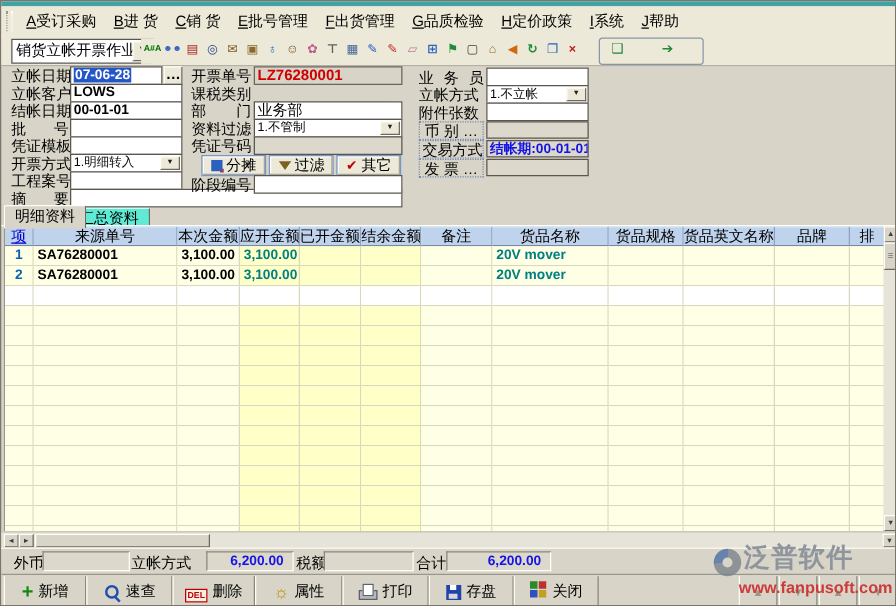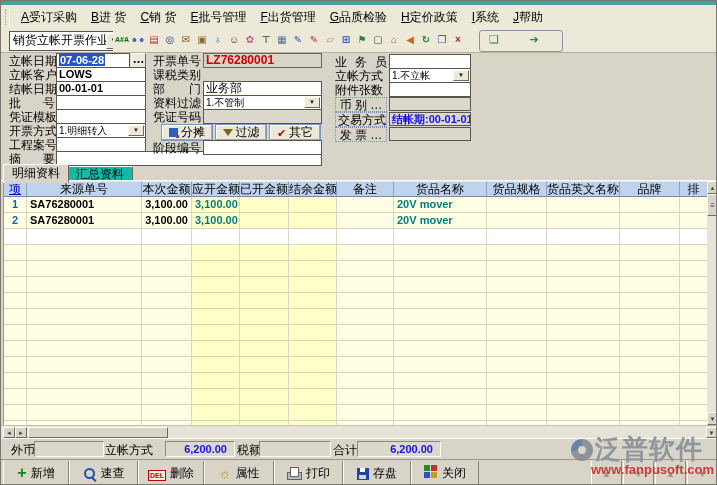--- a/index.html
+++ b/index.html
@@ -98,21 +98,21 @@
   .i-print::after{content:"";position:absolute;left:3px;top:0;width:7px;height:8px;background:#fff;border:1px solid #606068;}
   .i-save{width:12px;height:12px;background:#2244aa;}
   .i-save::before{content:"";position:absolute;left:3px;top:0;width:5px;height:4px;background:#fff;}
   .i-save::after{content:"";position:absolute;left:2px;bottom:1px;width:7px;height:4px;background:#d8d8d8;}
   .i-close{width:6px;height:6px;background:#2a8a2a;box-shadow:7px 0 0 #c03030,0 7px 0 #3050c0,7px 7px 0 #c0a020;margin:-6px 8px 6px 0;}
   
   #watermark{left:566px;top:431px;width:150px;height:46px;pointer-events:none;z-index:40;}
   #wm-logo{position:absolute;left:4px;top:7px;width:22px;height:22px;border-radius:50%;
            background:conic-gradient(#7c838d 0 265deg,#4a6fa5 265deg 360deg);opacity:.8;}
   #wm-logo::after{content:"";position:absolute;left:7px;top:7px;width:8px;height:8px;border-radius:50%;background:#d8d4c8;}
-  #wm-brand{position:absolute;left:28px;top:0;font-size:26px;font-weight:bold;color:#8f959d;letter-spacing:1px;white-space:nowrap;}
+  #wm-brand{position:absolute;left:28px;top:0;font-size:21px;font-weight:bold;color:#8f959d;letter-spacing:1px;white-space:nowrap;}
   #wm-url{position:absolute;left:24px;top:30px;font-size:13px;font-weight:bold;color:#cc3a3a;white-space:nowrap;}
 </style>
 </head>
 <body>
 
 <div id="app">
 
   <div class="abs" id="topstrip"></div>
 
   <div class="abs" id="menubar">
@@ -243,21 +243,21 @@
   <div class="lbtn" style="left:334px;top:96px;width:52px">币 别 …</div>
   <div class="fld gfld" style="left:388px;top:96px;width:82px;height:14px"></div>
 
   <div class="lbtn" style="left:334px;top:111px;width:52px">交易方式</div>
   <div class="fld gfld blue" style="left:388px;top:111px;width:82px;height:14px">结帐期:00-01-01;</div>
 
   <div class="lbtn" style="left:334px;top:126px;width:52px">发 票 …</div>
   <div class="fld gfld" style="left:388px;top:126px;width:82px;height:14px"></div>
 
   <div class="tab" style="left:2px;top:163px;height:17px;line-height:16px;z-index:2">明细资料</div>
-  <div class="tab" style="left:66px;top:165px;height:15px;line-height:14px;background:#14b8a6">汇总资料</div>
+  <div class="tab" style="left:53px;top:165px;height:15px;line-height:14px;background:#5eead4">汇总资料</div>
   <div class="abs" id="tabline"></div>
 
   <div class="abs" id="grid">
       <div class="trow thead">
         <div class="hcell hlink" style="width: 23px;">项</div>
         <div class="hcell" style="width: 115px;">来源单号</div>
         <div class="hcell" style="width: 50px;">本次金额</div>
         <div class="hcell" style="width: 48px;">应开金额</div>
         <div class="hcell" style="width: 49px;">已开金额</div>
         <div class="hcell" style="width: 48px;">结余金额</div>

